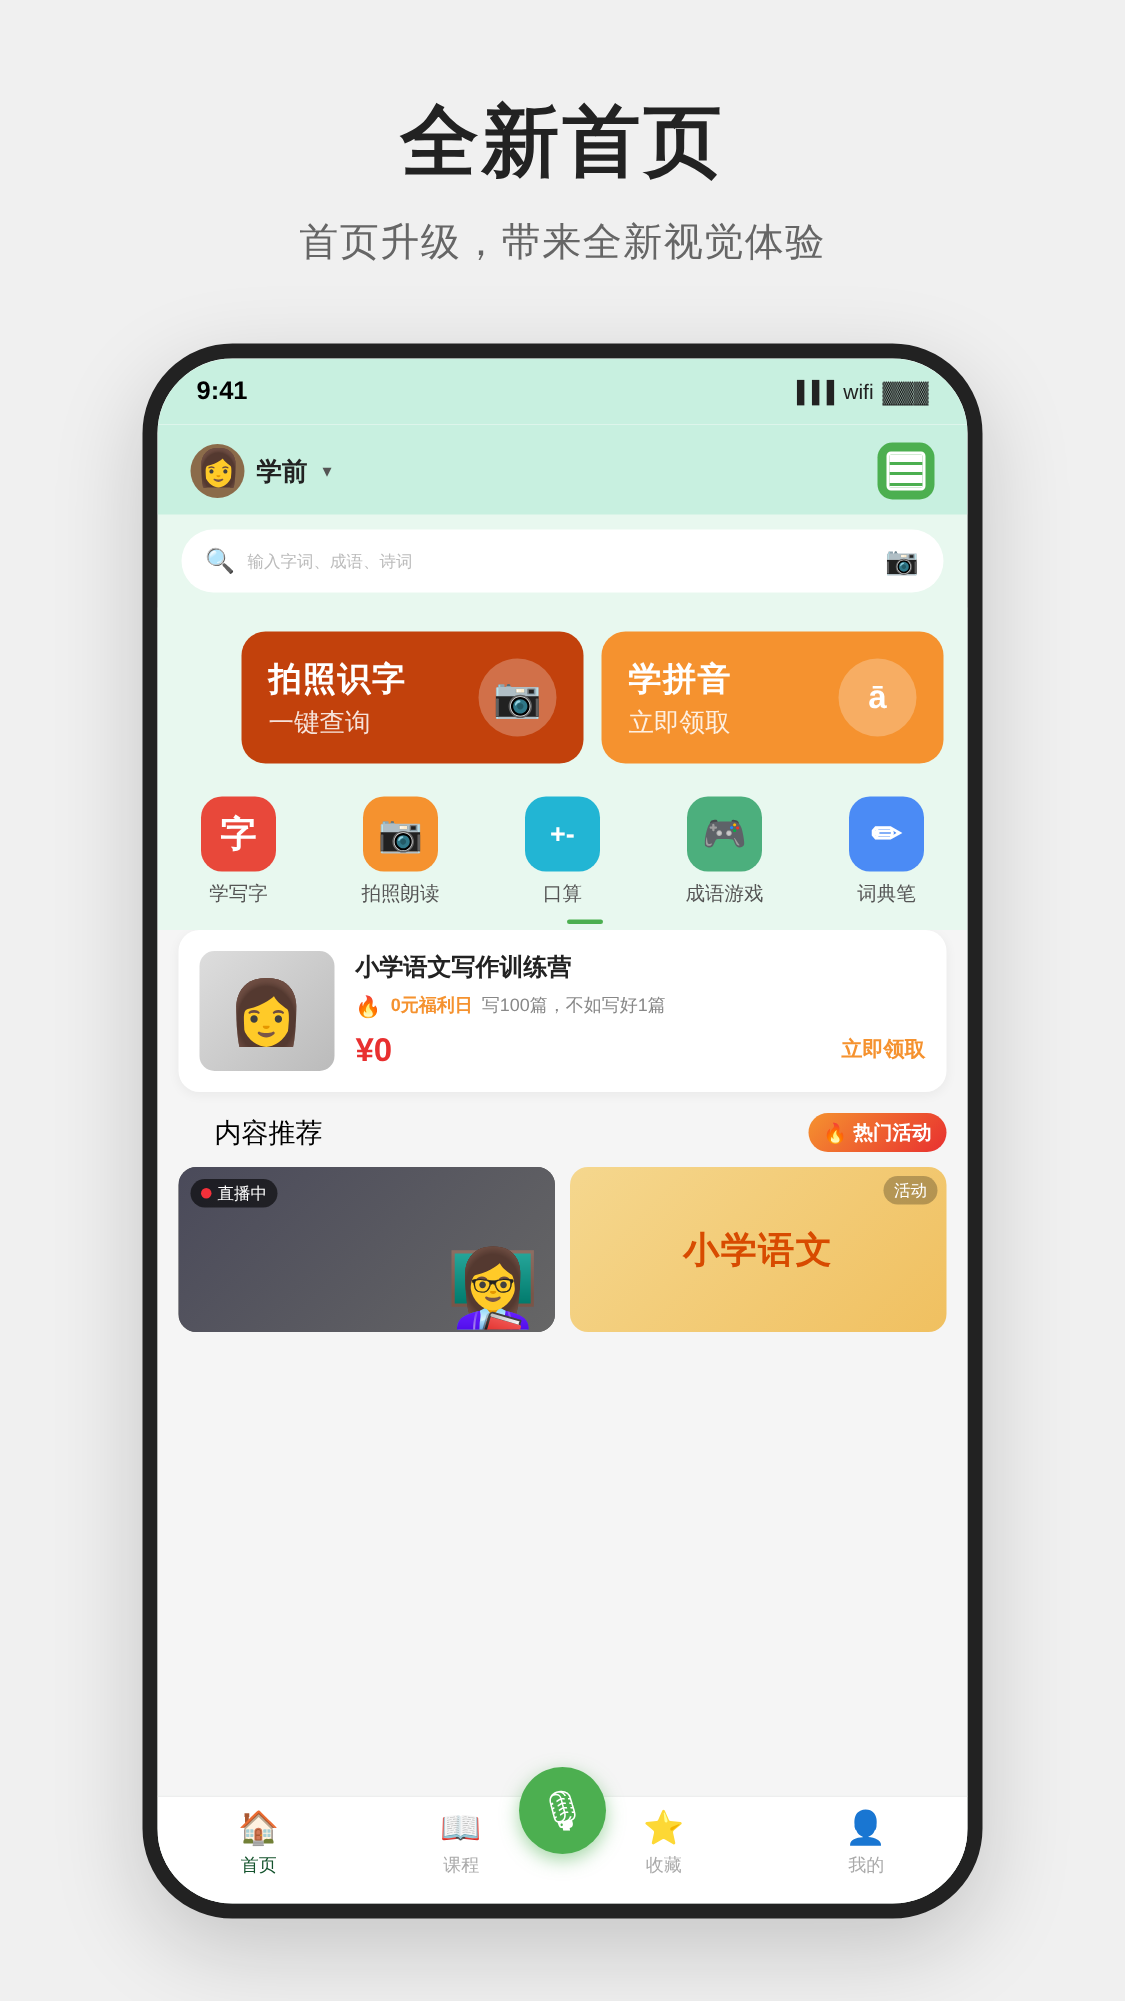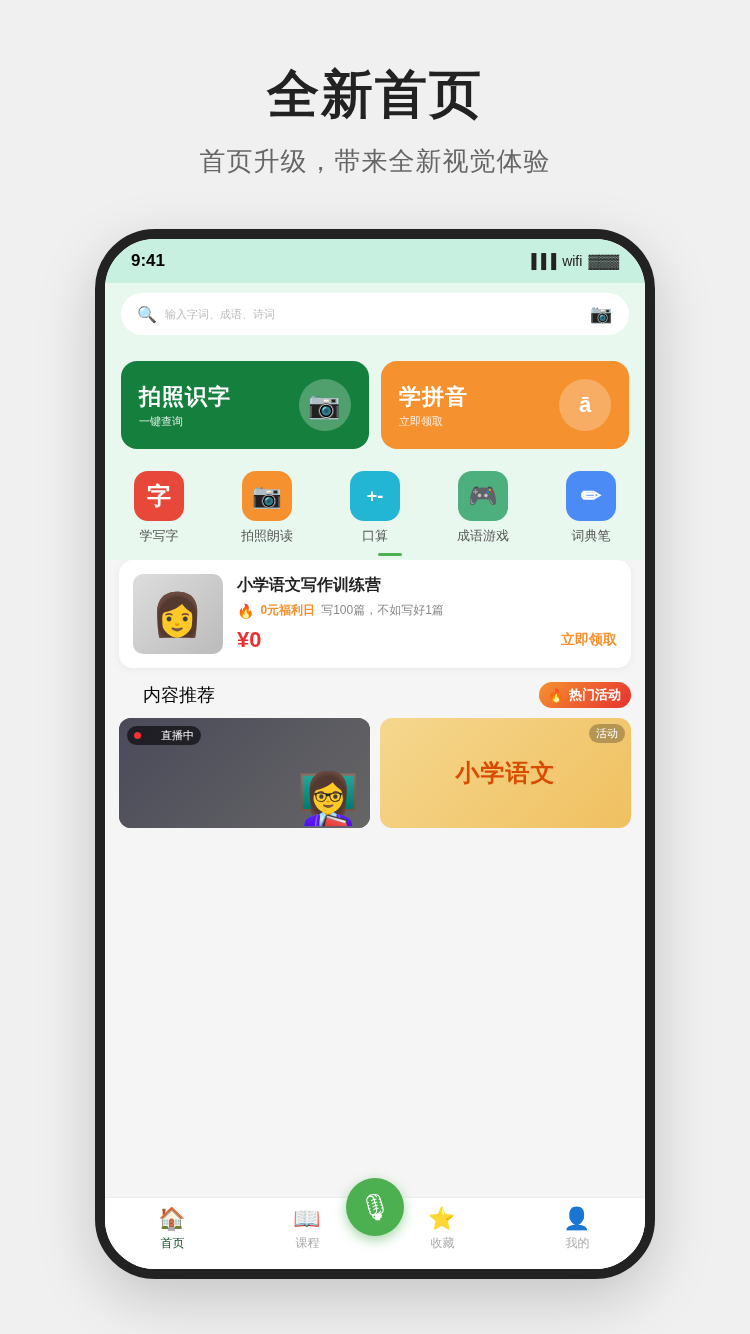--- a/index.html
+++ b/index.html
@@ -176,27 +176,28 @@
     
     .feature-buttons {
       display: flex;
       gap: 12px;
       padding: 16px 16px 12px;
       background: #e8f8ef;
     }
     .btn-photo {
       flex: 1;
       height: 88px;
-      background: #15803d;
+      background: #c2410c;
       border-radius: 16px;
       display: flex;
       align-items: center;
       justify-content: space-between;
       padding: 0 18px;
       position: relative;
+      margin-left: 40px;
     }
     .btn-pinyin {
       flex: 1;
       height: 88px;
       background: #F5922F;
       border-radius: 16px;
       display: flex;
       align-items: center;
       justify-content: space-between;
       padding: 0 18px;
@@ -205,21 +206,21 @@
       display: flex;
       flex-direction: column;
     }
     .btn-main-text {
       font-size: 22px;
       font-weight: 700;
       color: #fff;
       letter-spacing: 1px;
     }
     .btn-sub-text {
-      font-size: 11px;
+      font-size: 17px;
       color: rgba(255,255,255,0.85);
       margin-top: 2px;
     }
     .btn-icon-circle {
       width: 52px;
       height: 52px;
       background: rgba(255,255,255,0.25);
       border-radius: 50%;
       display: flex;
       align-items: center;
@@ -407,21 +408,21 @@
       position: absolute;
       top: 8px;
       left: 8px;
       background: rgba(0,0,0,0.6);
       color: #fff;
       font-size: 11px;
       padding: 2px 7px;
       border-radius: 10px;
       display: flex;
       align-items: center;
-      gap: 20px;
+      gap: 4px;
     }
     .live-dot {
       width: 7px;
       height: 7px;
       background: #F5303A;
       border-radius: 50%;
     }
     .rec-card-activity {
       flex: 1;
       height: 110px;
@@ -532,20 +533,28 @@
     <span class="status-time">9:41</span>
     <div class="status-icons">
       <span class="signal-icon">▐▐▐</span>
       <span class="wifi-icon">wifi</span>
       <span class="battery-icon">▓▓▓</span>
     </div>
   </div>
 
   <div class="phone-content">
 
+    <div class="app-header">
+      <div class="user-info">
+        <div class="avatar"></div>
+        <span class="grade-label">学前</span>
+        <span class="dropdown-arrow">▾</span>
+      </div>
+      <div class="calendar-btn"></div>
+    </div>
 
     <div class="search-bar">
       <span class="search-icon-inner">🔍</span>
       <span class="search-placeholder">输入字词、成语、诗词</span>
       <span class="camera-icon">📷</span>
     </div>
 
     <div class="feature-buttons">
       <div class="btn-photo">
         <div class="btn-text-block">

